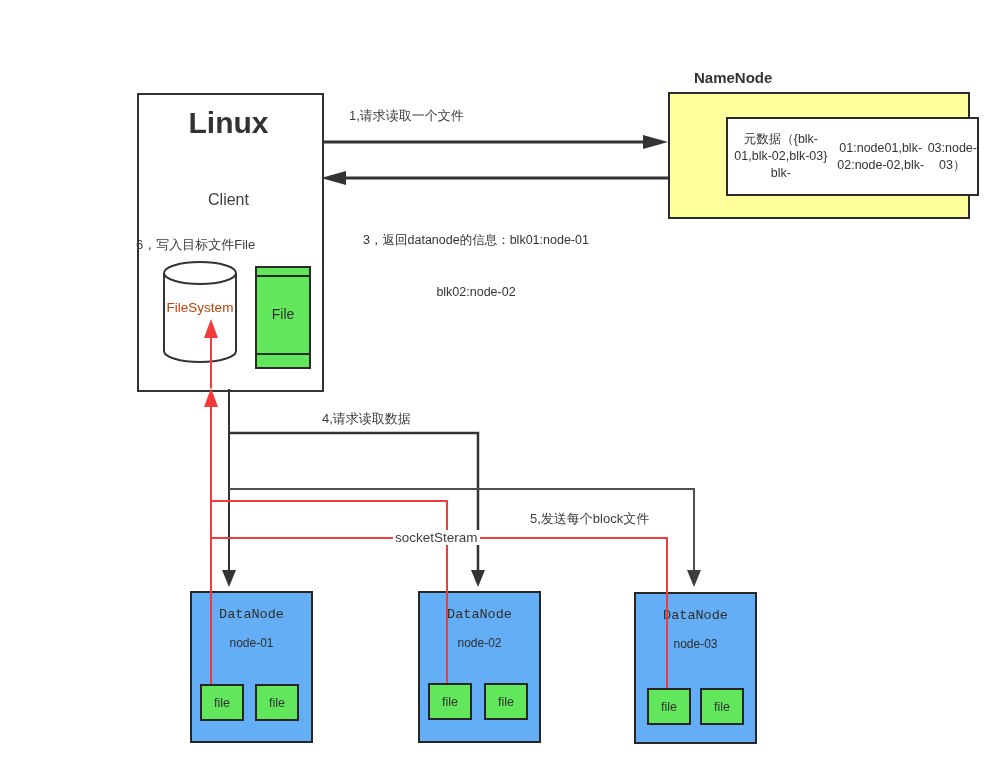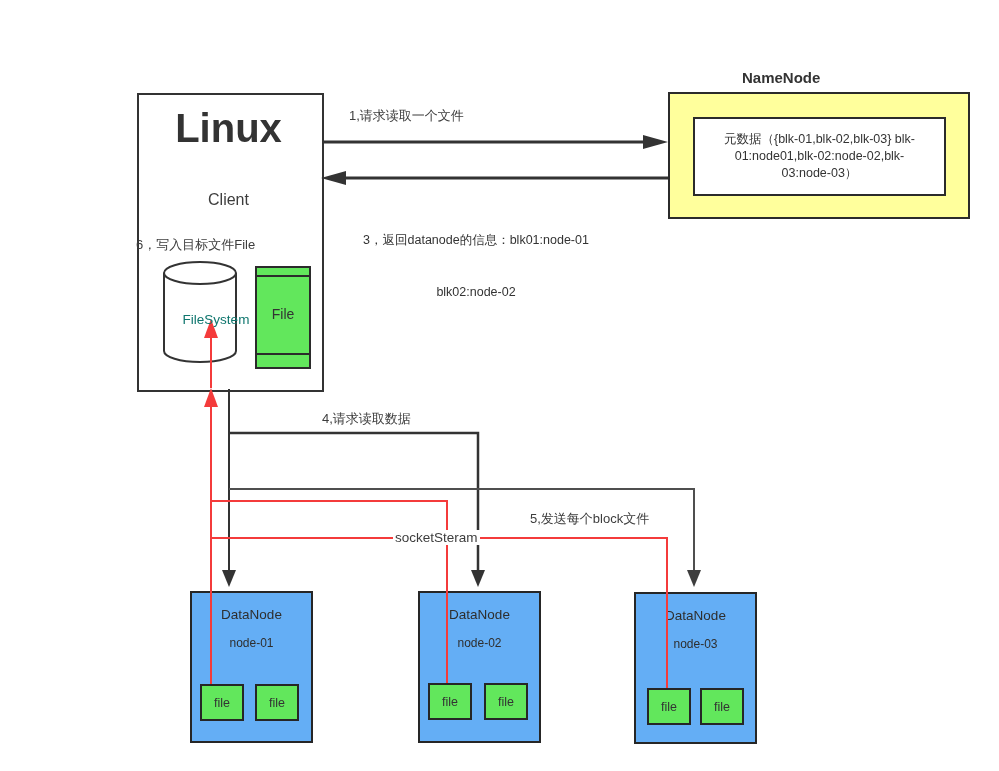--- a/index.html
+++ b/index.html
@@ -2,41 +2,41 @@
 <html><head>
 <meta charset="utf-8">
 <style>
   html,body{margin:0;padding:0;background:#fff;}
   #canvas{position:relative;width:999px;height:771px;background:#ffffff;overflow:hidden;
           font-family:"Liberation Sans","DejaVu Sans",sans-serif;color:#333;}
   .abs{position:absolute;}
   .lbl{position:absolute;font-size:13px;color:#3d3d3d;white-space:nowrap;z-index:6;}
   
   .linux-box{left:137px;top:93px;width:183px;height:295px;border:2px solid #333;background:#fff;z-index:1;}
-  .linux-title{left:137px;top:106px;width:183px;text-align:center;font-size:40px;font-weight:bold;color:#333;z-index:2;}
+  .linux-title{left:137px;top:106px;width:183px;text-align:center;font-size:30px;font-weight:bold;color:#333;z-index:2;}
   .client-lbl{left:137px;top:191px;width:183px;text-align:center;font-size:16px;color:#3d3d3d;z-index:2;}
-  .fs-lbl{left:160px;top:312px;width:80px;text-align:center;font-size:13.5px;color:#0f766e;z-index:6;margin-left:16px;}
+  .fs-lbl{left:160px;top:300px;width:80px;text-align:center;font-size:13.5px;color:#c2410c;z-index:6;}
   
   .file-box{left:255px;top:266px;width:52px;height:99px;background:#62e75c;border:2px solid #2b2b2b;z-index:2;}
   .file-box .band-top{position:absolute;left:0;top:7px;width:100%;height:2px;background:#2b2b2b;}
   .file-box .band-bot{position:absolute;left:0;bottom:12px;width:100%;height:2px;background:#2b2b2b;}
   .file-box .file-txt{position:absolute;left:0;top:38px;width:100%;text-align:center;font-size:14px;color:#333;}
   
-  .nn-title{left:694px;top:69px;font-size:15px;font-weight:bold;color:#333;z-index:6;margin-left:48px;}
+  .nn-title{left:694px;top:69px;font-size:15px;font-weight:bold;color:#333;z-index:6;}
   .nn-box{left:668px;top:92px;width:298px;height:123px;background:#ffff9c;border:2px solid #2b2b2b;z-index:1;}
-  .nn-inner{left:693px;top:117px;width:249px;height:75px;background:#fff;border:2px solid #2b2b2b;z-index:2;
-            display:flex;flex-direction:column;justify-content:center;align-items:center;}
+  .nn-inner{left:726px;top:117px;width:249px;height:75px;background:#fff;border:2px solid #2b2b2b;z-index:2;
+            display:flex;flex-direction:row;justify-content:center;align-items:center;}
   .nn-inner div{font-size:12.5px;line-height:17px;color:#333;text-align:center;}
   .step2{left:598px;top:96px;font-size:12.5px;}
   .step3{left:345px;top:196px;width:262px;text-align:center;font-size:12.5px;line-height:16px;white-space:nowrap;z-index:6;}
   .step3 div{white-space:nowrap;margin-top:36px;}
   .socket{left:393px;top:530px;background:#fff;padding:0 2px;font-size:13.5px;color:#3d3d3d;}
   
   .dn{position:absolute;width:119px;height:148px;background:#64aef5;border:2px solid #262626;z-index:1;}
-  .dn .dn-title{position:absolute;left:0;top:14px;width:100%;text-align:center;font-size:13.5px;color:#2e2e2e;}
+  .dn .dn-title{position:absolute;left:0;top:14px;width:100%;text-align:center;font-size:13.5px;color:#2e2e2e;font-family:Liberation Mono, monospace;}
   .dn .dn-node{position:absolute;left:0;top:43px;width:100%;text-align:center;font-size:12px;color:#2e2e2e;}
   .dn1{left:190px;top:591px;}
   .dn2{left:418px;top:591px;}
   .dn3{left:634px;top:592px;}
   .filebx{position:absolute;width:40px;height:33px;background:#62e75c;border:2px solid #262626;
           display:flex;align-items:center;justify-content:center;font-size:12.5px;color:#333;z-index:2;}
   svg.overlay{position:absolute;left:0;top:0;width:999px;height:771px;z-index:5;pointer-events:none;}
 </style>
 </head>
 <body>

